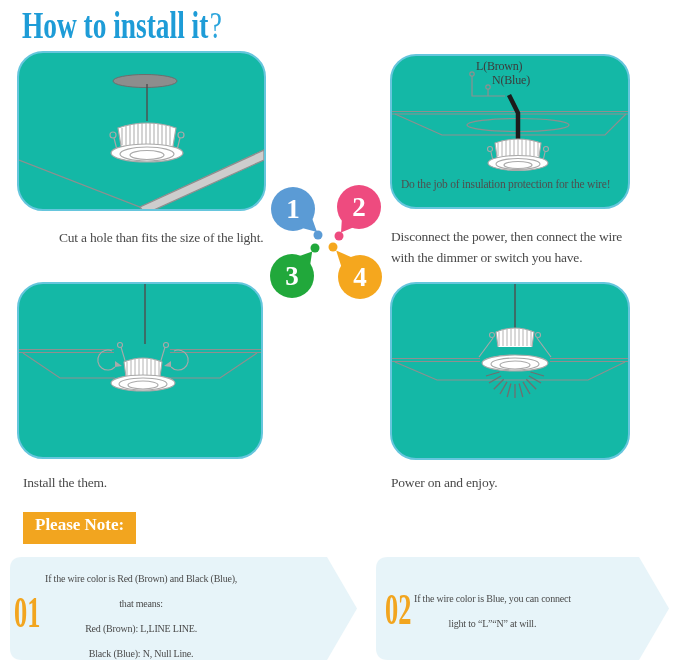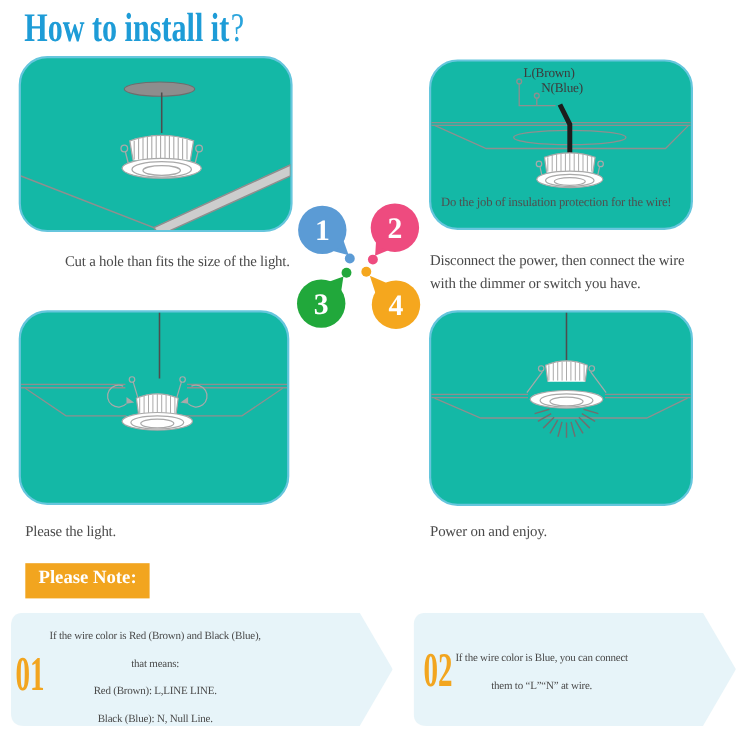--- a/index.html
+++ b/index.html
@@ -150,21 +150,21 @@
       </g>
       <path d="M138.5,88 L152,92 M136.9,92 L149,99 M134.3,95.3 L144.2,105.2 M131,97.9 L138,110 M127.1,99.5 L130.8,113 M123,100 L123,114 M118.9,99.5 L115.2,113 M115,97.9 L108,110 M111.7,95.3 L101.8,105.2 M109.1,92 L97,99 M107.5,88 L94,92" stroke="#6f6f6f" stroke-width="1.3" fill="none"></path>
     </svg>
   </div>
 
   <div class="caption" style="left:23px;top:227px;margin-left:36px;">Cut a hole than fits the size of the light.</div>
   <div class="caption" style="left:391px;top:226px;">
     <div>Disconnect the power, then connect the wire</div>
     <div>with the dimmer or switch you have.</div>
   </div>
-  <div class="caption" style="left:23px;top:472px;">Please the light.</div>
+  <div class="caption" style="left:23px;top:472px;">Install the them.</div>
   <div class="caption" style="left:391px;top:472px;">Power on and enjoy.</div>
 
   <svg class="connector" viewBox="0 0 146 130">
     <polygon points="52,38 42,48 57,52" fill="#5b9bd5"></polygon>
       <circle cx="58" cy="55" r="4.5" fill="#5b9bd5"></circle>
     <polygon points="93.7,47.3 81.9,39.2 81,52.5" fill="#ee4b7f"></polygon>
       <circle cx="79" cy="56" r="4.5" fill="#ee4b7f"></circle>
     <polygon points="50.1,85.3 39,76.2 52.2,71.4" fill="#21a83b"></polygon>
       <circle cx="55" cy="68" r="4.5" fill="#21a83b"></circle>
     <polygon points="92.1,77.5 81.5,87.1 76.2,70.6" fill="#f5a71e"></polygon>
@@ -184,17 +184,17 @@
       <div class="note-line">that means:</div>
       <div class="note-line">Red (Brown): L,LINE LINE.</div>
       <div class="note-line">Black (Blue): N, Null Line.</div>
     </div>
   </div>
 
   <div class="note-box" id="note2">
     <div class="note-num">02</div>
     <div class="note-lines">
       <div class="note-line">If the wire color is Blue, you can connect</div>
-      <div class="note-line">them to “L”“N” at wire.</div>
+      <div class="note-line">light to “L”“N” at will.</div>
     </div>
   </div>
 
 </div>
 
 </body></html>

